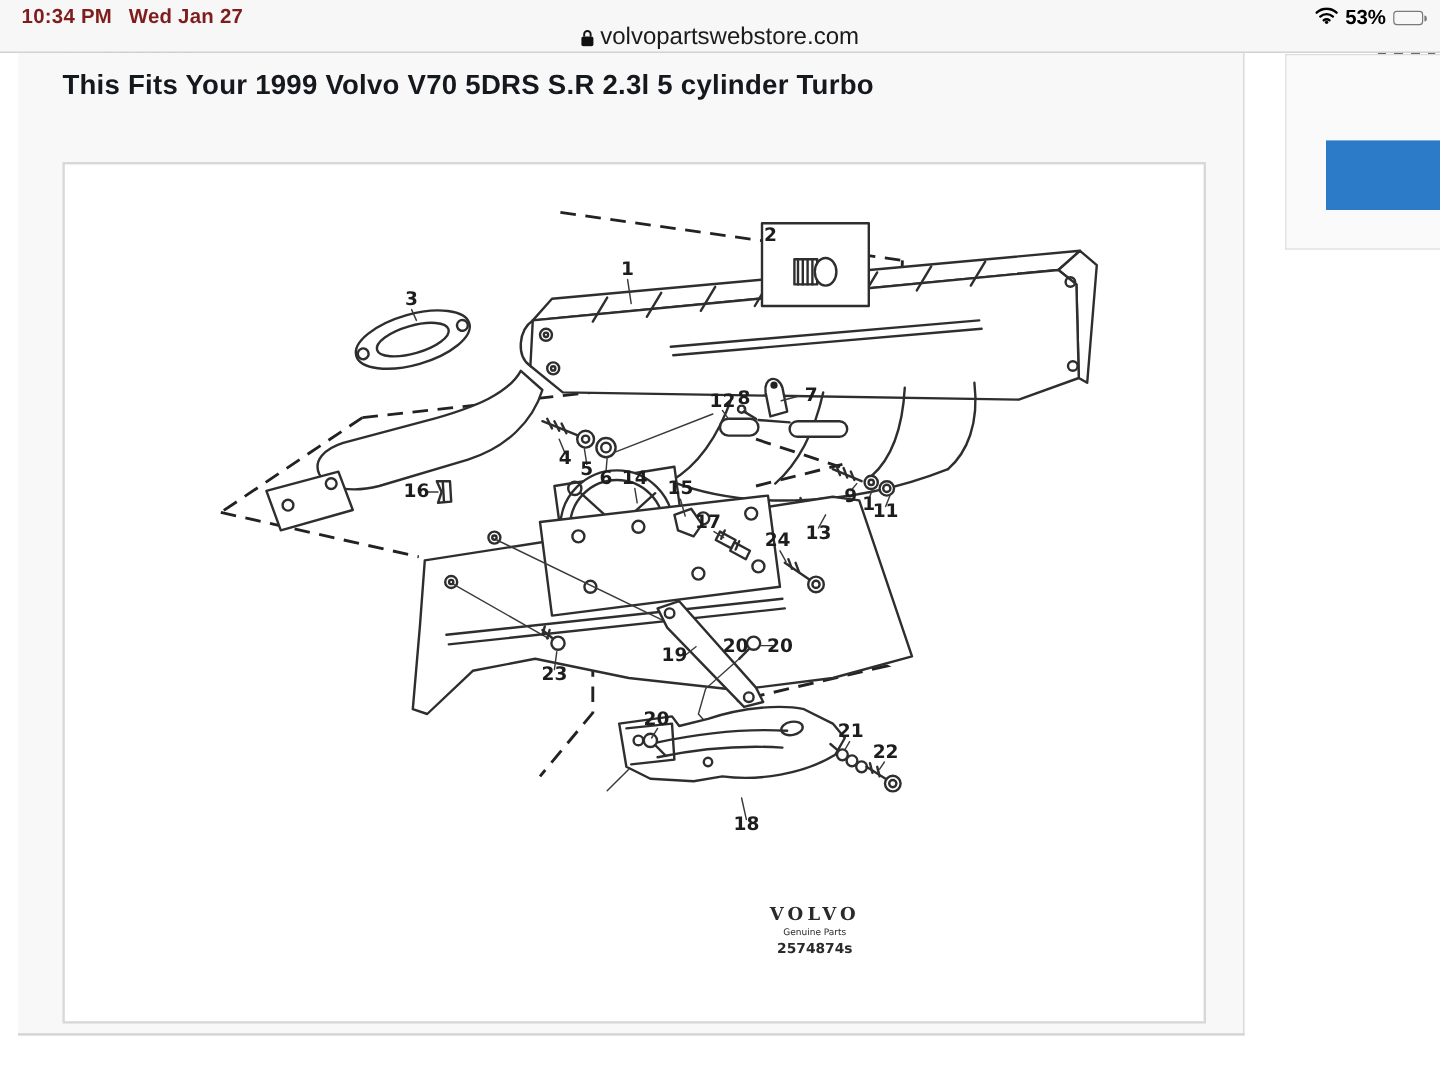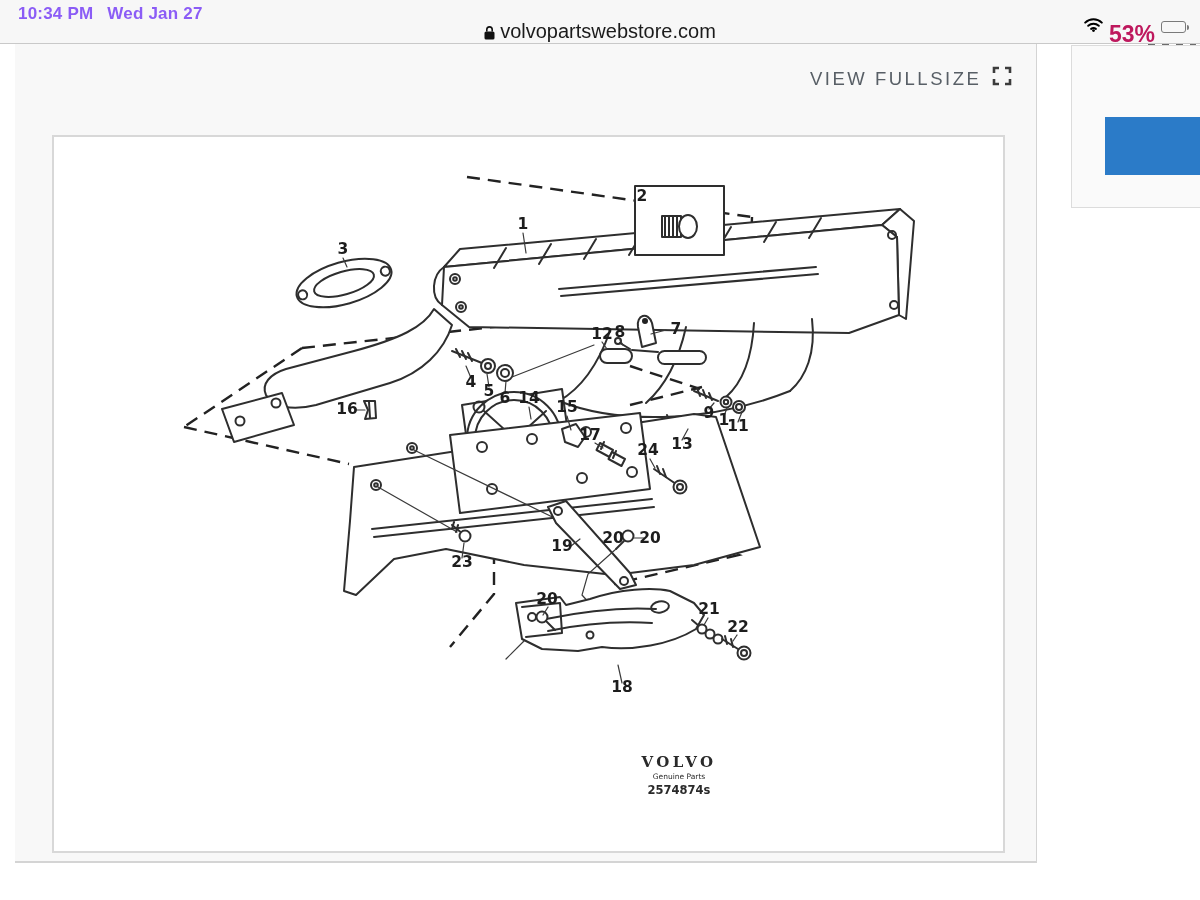--- a/index.html
+++ b/index.html
@@ -4,24 +4,24 @@
 <style>
   * { margin:0; padding:0; box-sizing:border-box; }
   html,body { width:1200px; height:900px; overflow:hidden; }
   body { font-family:"Liberation Sans", sans-serif; background:#ffffff; position:relative; }
 
   
   .statusbar{
     position:absolute; left:0; top:0; width:1200px; height:44px;
     background:#f7f7f7; border-bottom:1px solid #c9c9c9; z-index:50;
   }
-  .sb-left{ position:absolute; left:18px; top:4px; font-size:17px; font-weight:600; color:#8b5cf6; letter-spacing:.2px;}
+  .sb-left{ position:absolute; left:18px; top:4px; font-size:17px; font-weight:600; color:#7f1d1d; letter-spacing:.2px;}
   .sb-left .date{ margin-left:14px; font-weight:600;}
   .sb-right{ position:absolute; right:14px; top:5px; display:flex; align-items:center; gap:6px;}
-  .sb-pct{ font-size:23px; font-weight:600; color:#be185d;margin-top:16px;}
+  .sb-pct{ font-size:17px; font-weight:600; color:#000000;}
   .battery{ position:relative; width:25px; height:12px; border:1px solid #7a7a7a; border-radius:3px; padding:1px; background:#f7f7f7;}
   .battery .fill{ height:100%; background:#000; border-radius:1px;}
   .battery .nub{ position:absolute; right:-4px; top:3px; width:2.5px; height:5px; background:#7a7a7a; border-radius:0 2px 2px 0;}
   .urlbar{ position:absolute; left:0; right:0; top:20px; text-align:center; font-size:20px; color:#1b1b1b;}
   .urlbar svg{ vertical-align:-2px; margin-right:5px;}
 
   
   .main-col{
     position:absolute; left:15px; top:44px; width:1022px; height:819px;
     background:#f8f8f8; border-right:1px solid #d4d4d4; border-bottom:2px solid #d4d4d4;
@@ -86,29 +86,22 @@
           <path d="M2.8 5.5 V3.6 A2.7 2.7 0 0 1 8.2 3.6 V5.5" stroke="#111" stroke-width="1.6" fill="none"></path>
         </svg></span><span>volvopartswebstore.com</span>
   </div>
 </div>
 
 <div class="clip-frag" style="left:56px; top:39px; width:110px;"></div>
 <div class="clip-frag" style="left:1148px; top:40px; width:48px;"></div>
 
 <div class="main-col">
 
-
-  <button class="fullsize-btn">
-    <span>VIEW FULLSIZE</span>
-    <span>
-      <svg width="20" height="20" viewBox="0 0 20 20">
-          <path d="M2 7 V2 H7 M13 2 H18 V7 M18 13 V18 H13 M7 18 H2 V13" stroke="#3c3c3c" stroke-width="2.6" fill="none"></path>
-        </svg>
-    </span>
-  </button>
+  <h1 class="page-title">This Fits Your 1999 Volvo V70 5DRS S.R 2.3l 5 cylinder Turbo</h1>
+
 
   <div class="diagram-card">
     <svg viewBox="0 0 949 714">
 
       <g>
         <path class="dash" d="M413 40 L698 80"></path>
         <path class="dash" d="M698 80 L695 162"></path>
         <path class="dash" d="M248 211 L695 162"></path>
         <path class="dash" d="M248 211 L130 290"></path>
         <path class="dash" d="M130 290 L295 327"></path>

